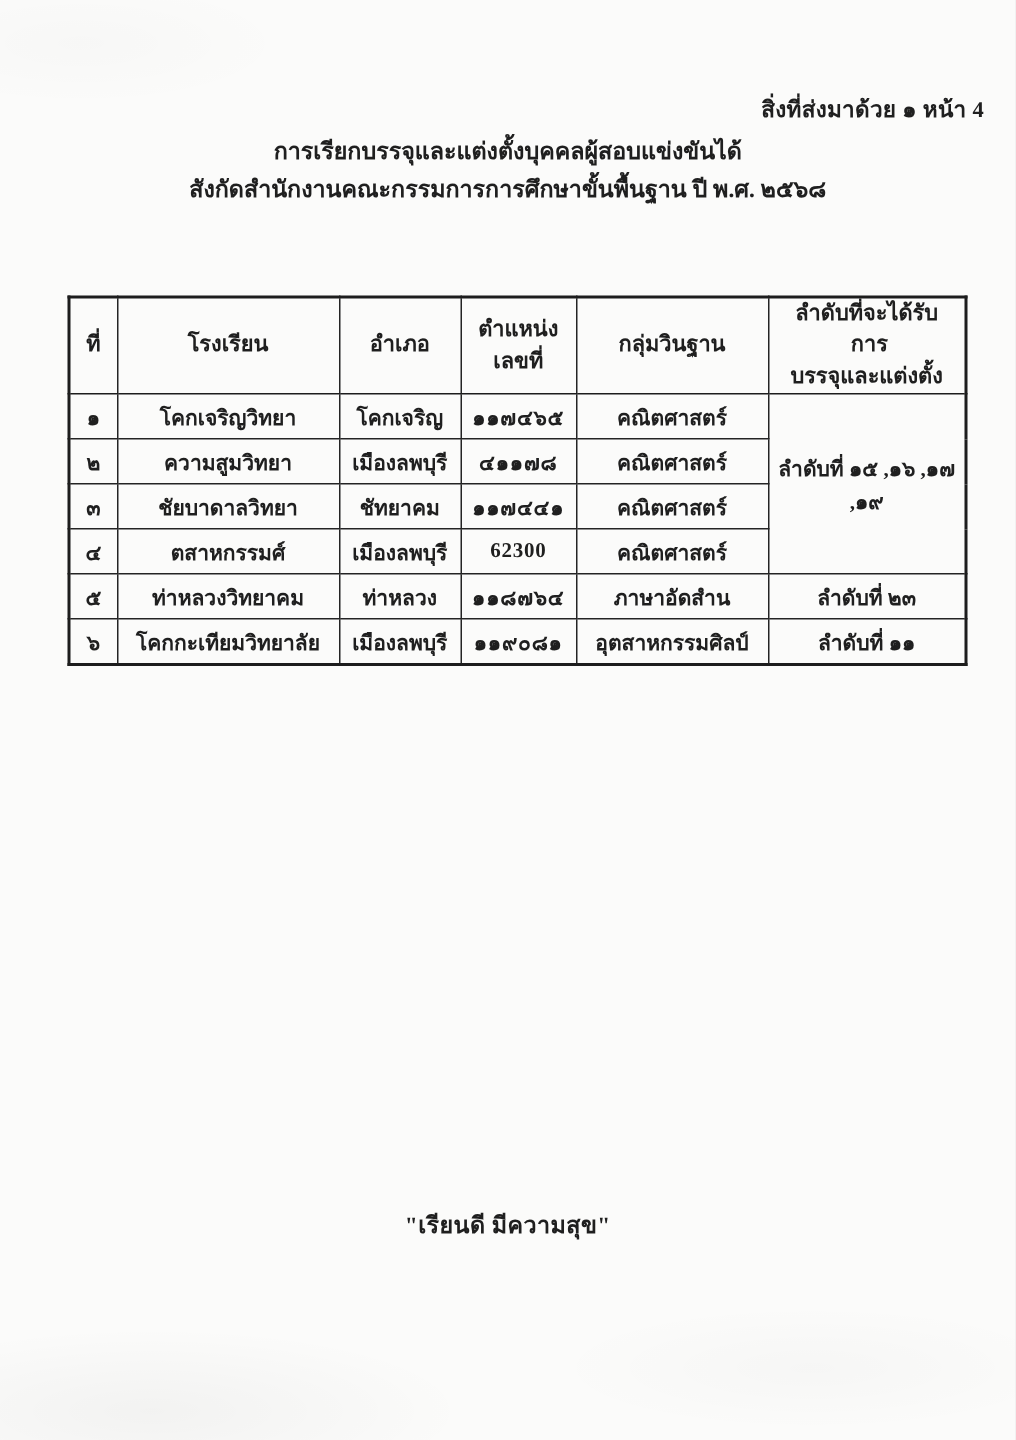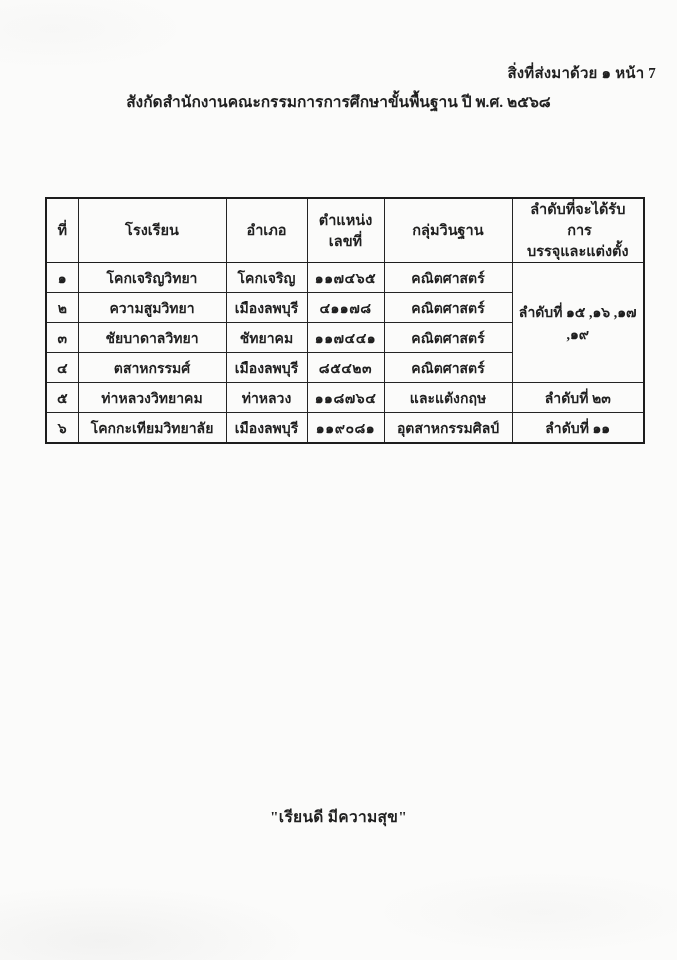--- a/index.html
+++ b/index.html
@@ -100,23 +100,24 @@
     font-size: 15.5px;
     font-weight: bold;
     letter-spacing: 0.3px;
   }
 </style>
 </head>
 <body>
 
 <div class="page">
 
-  <div class="attachment-note">สิ่งที่ส่งมาด้วย ๑ หน้า 7</div>
+  <div class="attachment-note">สิ่งที่ส่งมาด้วย ๑ หน้า 4</div>
 
   <div class="title-block">
+    <div class="title-line">การเรียกบรรจุและแต่งตั้งบุคคลผู้สอบแข่งขันได้</div>
     <div class="title-line">สังกัดสำนักงานคณะกรรมการการศึกษาขั้นพื้นฐาน ปี พ.ศ. ๒๕๖๘</div>
   </div>
 
   <table class="main-table">
     <colgroup>
       <col style="width:32px">
       <col style="width:148px">
       <col style="width:81px">
       <col style="width:77px">
       <col style="width:128px">
@@ -157,30 +158,30 @@
         <td class="cell-school">ชัยบาดาลวิทยา</td>
         <td>ชัทยาคม</td>
         <td class="cell-position">๑๑๗๔๔๑</td>
         <td>คณิตศาสตร์</td>
       </tr>
 
       <tr class="data-row">
         <td>๔</td>
         <td class="cell-school">ตสาหกรรมศ์</td>
         <td>เมืองลพบุรี</td>
-        <td class="cell-position">๘๕๔๒๓</td>
+        <td class="cell-position">62300</td>
         <td>คณิตศาสตร์</td>
       </tr>
 
       <tr class="data-row">
         <td>๕</td>
         <td class="cell-school">ท่าหลวงวิทยาคม</td>
         <td>ท่าหลวง</td>
         <td class="cell-position">๑๑๘๗๖๔</td>
-        <td>และแตังกฤษ</td>
+        <td>ภาษาอัดสำน</td>
         <td>ลำดับที่ ๒๓</td>
       </tr>
 
       <tr class="data-row">
         <td>๖</td>
         <td class="cell-school">โคกกะเทียมวิทยาลัย</td>
         <td>เมืองลพบุรี</td>
         <td class="cell-position">๑๑๙๐๘๑</td>
         <td>อุตสาหกรรมศิลป์</td>
         <td>ลำดับที่ ๑๑</td>

